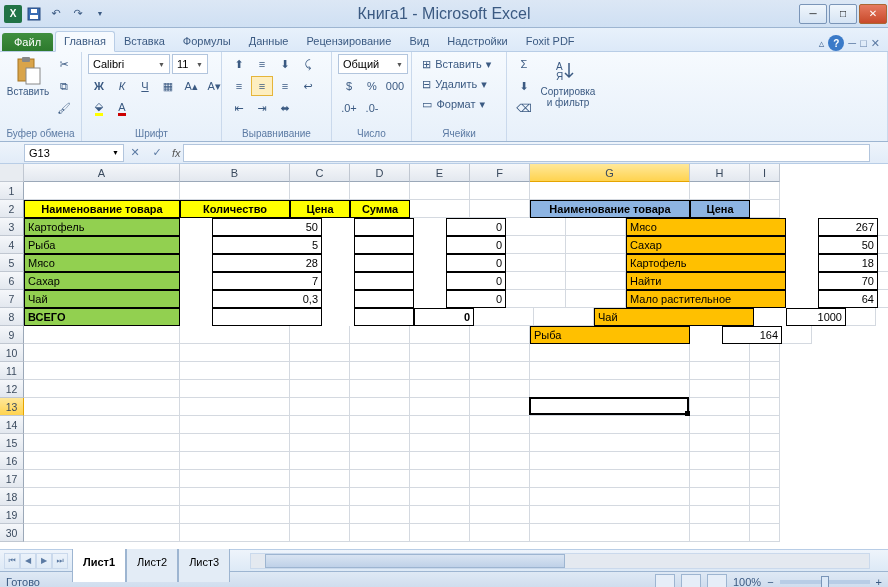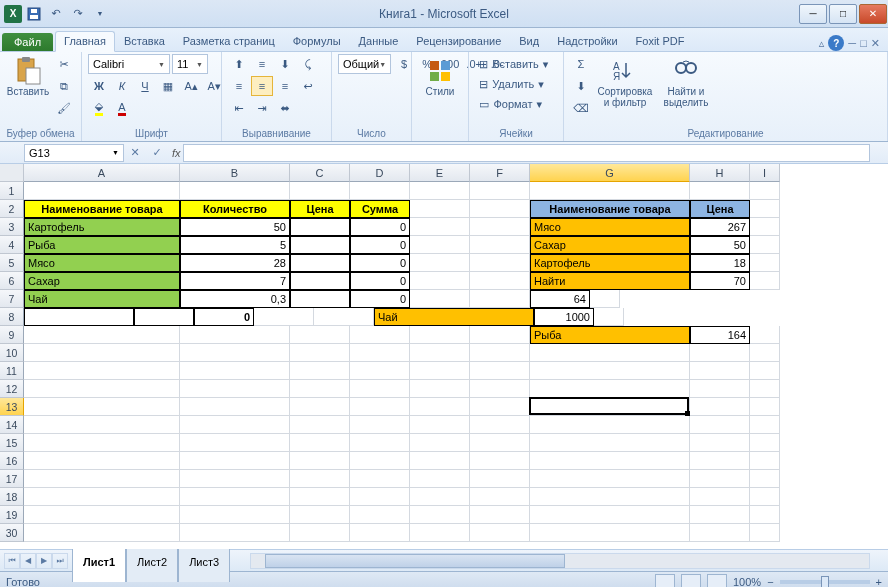--- a/index.html
+++ b/index.html
@@ -2,21 +2,21 @@
 <html><head>
 <meta charset="utf-8">
 <style>
 * { box-sizing: border-box; margin: 0; padding: 0; font-family: 'Segoe UI', Tahoma, sans-serif; }
 body { background: #fff; font-size: 11px; overflow: hidden; width: 888px; height: 587px; }
 
 .titlebar { height: 28px; background: linear-gradient(#dce7f5,#cfe0f3); display: flex; align-items: center; border-bottom: 1px solid #9db5d1; position: relative; }
 .qat { display: flex; align-items: center; gap: 2px; padding: 0 4px; }
 .qat .xl-icon { width: 18px; height: 18px; background: #217346; color: #fff; font-weight: bold; font-size: 10px; display: flex; align-items: center; justify-content: center; border-radius: 2px; }
 .qat-btn { width: 20px; height: 20px; display: flex; align-items: center; justify-content: center; color: #3b5a82; }
-.title { position: absolute; left: 50%; transform: translateX(-50%); font-size: 12px; color: #3b5a82; }
+.title { position: absolute; left: 50%; transform: translateX(-50%); font-size: 16px; color: #3b5a82; }
 .win-controls { margin-left: auto; display: flex; }
 .win-btn { width: 28px; height: 20px; border: 1px solid #7a95b8; background: linear-gradient(#f0f6fc,#d6e4f4); display: flex; align-items: center; justify-content: center; font-size: 10px; border-radius: 2px; margin: 0 1px; }
 .win-btn.close { background: linear-gradient(#e67a60,#c8492a); color: #fff; border-color: #a63; }
 
 .ribbon-tabs { height: 24px; background: linear-gradient(#e8f1fb,#dce9f8); display: flex; align-items: flex-end; padding: 0 2px; border-bottom: 1px solid #b8cde6; }
 .file-tab { background: linear-gradient(#3f8f3f,#2d7a2d); color: #fff; padding: 3px 12px; border-radius: 3px 3px 0 0; font-size: 11px; margin-right: 2px; }
 .tab { padding: 3px 8px; font-size: 11px; color: #3b5a82; cursor: pointer; border: 1px solid transparent; }
 .tab.active { background: #f6fafe; border: 1px solid #b8cde6; border-bottom: 1px solid #f6fafe; border-radius: 3px 3px 0 0; margin-bottom: -1px; }
 .tab-right { margin-left: auto; display: flex; align-items: center; gap: 4px; padding-right: 6px; }
 .help-icon { width: 16px; height: 16px; background: #3a7ac8; color: #fff; border-radius: 50%; display: flex; align-items: center; justify-content: center; font-size: 10px; font-weight: bold; }
@@ -51,21 +51,21 @@
 .rh { width: 24px; height: 18px; background: linear-gradient(#f5f7fa,#e3e8ef); border-right: 1px solid #9ba8b8; border-bottom: 1px solid #c0c7d1; display: flex; align-items: center; justify-content: center; font-size: 10.5px; color: #3a4a5e; }
 .rh.sel { background: linear-gradient(#ffe89a,#ffd34f); border-right-color: #e5a400; }
 .grid { position: absolute; left: 24px; top: 18px; }
 .grow { display: flex; }
 .cell { height: 18px; border-right: 1px solid #d4d9e0; border-bottom: 1px solid #d4d9e0; font-size: 11px; padding: 0 3px; display: flex; align-items: center; overflow: hidden; white-space: nowrap; }
 .cell.r { justify-content: flex-end; }
 .cell.c { justify-content: center; }
 .bYellow { background: #ffff00; font-weight: bold; border: 1px solid #000 !important; }
 .bGreen { background: #92d050; border: 1px solid #000 !important; }
 .bGreenB { background: #92d050; font-weight: bold; border: 1px solid #000 !important; }
-.bd { border: 1px solid #000 !important; }
+.bd { border: 1px solid #000 !important; margin-left: 32px; }
 .bdb { border: 1px solid #000 !important; font-weight: bold; }
 .bBlue { background: #8db4e2; font-weight: bold; border: 1px solid #000 !important; }
 .bOrange { background: #ffc000; border: 1px solid #000 !important; }
 .active-cell { position: absolute; border: 2px solid #000; pointer-events: none; }
 .active-cell .handle { position: absolute; right: -3px; bottom: -3px; width: 5px; height: 5px; background: #000; }
 
 .sheet-tabs { height: 22px; background: linear-gradient(#eef4fb,#dde9f6); border-top: 1px solid #b8cde6; display: flex; align-items: center; }
 .nav-btns { display: flex; gap: 0; padding: 0 4px; }
 .nav-btn { width: 16px; height: 16px; display: flex; align-items: center; justify-content: center; font-size: 8px; color: #5b7aa3; border: 1px solid #cad9ec; }
 .stab { padding: 14px 10px; font-size: 11px; background: #e3ecf6; border: 1px solid #9db5d1; border-bottom: none; margin-top: 2px; }
@@ -104,21 +104,20 @@
     <div class="win-btn">□</div>
     <div class="win-btn close">✕</div>
   </div>
 </div>
 
 <div class="ribbon-tabs">
   <div class="file-tab">Файл</div>
   <div id="tabs-container" style="display: flex;">
       <div class="tab active">Главная</div>
       <div class="tab">Вставка</div>
-      <div class="tab">Разметка страниц</div>
       <div class="tab">Формулы</div>
       <div class="tab">Данные</div>
       <div class="tab">Рецензирование</div>
       <div class="tab">Вид</div>
       <div class="tab">Надстройки</div>
       <div class="tab">Foxit PDF</div>
     </div>
   <div class="tab-right">
     <span style="color:#5b7aa3">▵</span>
     <div class="help-icon">?</div>
@@ -199,54 +198,38 @@
       <div class="row-btns">
         <div class="small-btn">⇤</div>
         <div class="small-btn">⇥</div>
         <div class="small-btn">⬌</div>
       </div>
     </div>
     <div class="group-label">Выравнивание</div>
   </div>
 
   <div class="group" style="width:80px">
-    <div class="group-body" style="flex-direction:row;gap:2px">
+    <div class="group-body" style="flex-direction:column;gap:2px">
       <div class="combo" style="width:70px">
           <span>Общий</span>
           <span class="arrow">▼</span>
         </div>
       <div class="row-btns">
         <div class="small-btn">$</div>
         <div class="small-btn">%</div>
         <div class="small-btn">000</div>
       </div>
       <div class="row-btns">
         <div class="small-btn">.0+</div>
         <div class="small-btn">.0-</div>
       </div>
     </div>
     <div class="group-label">Число</div>
   </div>
 
-  <div class="group">
-    <div class="group-body">
-      <div class="big-btn">
-        <div class="ico">
-            <svg width="24" height="24">
-              <rect x="2" y="2" width="9" height="9" fill="#c55a11"></rect>
-              <rect x="13" y="2" width="9" height="9" fill="#5b9bd5"></rect>
-              <rect x="2" y="13" width="9" height="9" fill="#70ad47"></rect>
-              <rect x="13" y="13" width="9" height="9" fill="#ffc000"></rect>
-            </svg>
-          </div>
-        <div class="lbl">Стили</div>
-      </div>
-    </div>
-    <div class="group-label">&nbsp;</div>
-  </div>
 
   <div class="group" style="width:95px">
     <div class="group-body" style="flex-direction:column;gap:0">
       <div class="menu-item"><span>⊞</span><span>Вставить</span> ▾</div>
       <div class="menu-item"><span>⊟</span><span>Удалить</span> ▾</div>
       <div class="menu-item"><span>▭</span><span>Формат</span> ▾</div>
     </div>
     <div class="group-label">Ячейки</div>
   </div>
 
@@ -260,32 +243,21 @@
       <div class="big-btn" style="width:60px">
         <div class="ico">
             <svg width="26" height="24">
               <text x="1" y="11" font-size="10" fill="#3b5a82">А</text>
               <text x="1" y="21" font-size="10" fill="#3b5a82">Я</text>
               <path d="M14 4 L14 18 M10 14 L14 18 L18 14" stroke="#3b5a82" fill="none" stroke-width="1.5"></path>
             </svg>
           </div>
         <div class="lbl">Сортировка и фильтр</div>
       </div>
-      <div class="big-btn" style="width:56px">
-        <div class="ico">
-            <svg width="26" height="24">
-              <circle cx="8" cy="9" r="5" fill="none" stroke="#3b5a82" stroke-width="2"></circle>
-              <circle cx="18" cy="9" r="5" fill="none" stroke="#3b5a82" stroke-width="2"></circle>
-              <path d="M10 3 Q13 1 16 3" stroke="#3b5a82" fill="none"></path>
-            </svg>
-          </div>
-        <div class="lbl">Найти и выделить</div>
-      </div>
-    </div>
-    <div class="group-label">Редактирование</div>
+    </div>
   </div>
 </div>
 
 <div class="namebar">
   <div class="namebox">
       <span>G13</span>
       <span class="arrow">▼</span>
     </div>
   <div class="fx-btn">✕</div>
   <div class="fx-btn">✓</div>
@@ -395,24 +367,26 @@
         <div class="cell bd r" style="width: 60px;">70</div>
         <div class="cell" style="width: 30px;"></div>
       </div>
       <div class="grow">
         <div class="cell bGreen" style="width: 156px;">Чай</div>
         <div class="cell bd r" style="width: 110px;">0,3</div>
         <div class="cell bd r" style="width: 60px;"></div>
         <div class="cell bd r" style="width: 60px;">0</div>
         <div class="cell" style="width: 60px;"></div>
         <div class="cell" style="width: 60px;"></div>
+        <div class="cell bOrange" style="width: 160px;">Мало растительное</div>
         <div class="cell bd r" style="width: 60px;">64</div>
         <div class="cell" style="width: 30px;"></div>
       </div>
       <div class="grow">
+        <div class="cell bGreenB" style="width: 156px;">ВСЕГО</div>
         <div class="cell bd" style="width: 110px;"></div>
         <div class="cell bd" style="width: 60px;"></div>
         <div class="cell bdb r" style="width: 60px;">0</div>
         <div class="cell" style="width: 60px;"></div>
         <div class="cell" style="width: 60px;"></div>
         <div class="cell bOrange" style="width: 160px;">Чай</div>
         <div class="cell bd r" style="width: 60px;">1000</div>
         <div class="cell" style="width: 30px;"></div>
       </div>
       <div class="grow">

